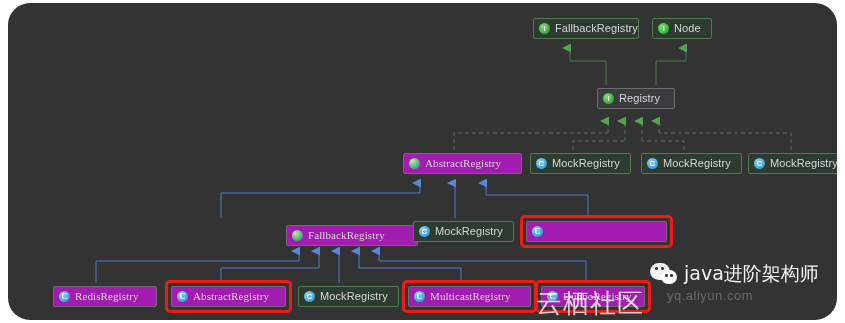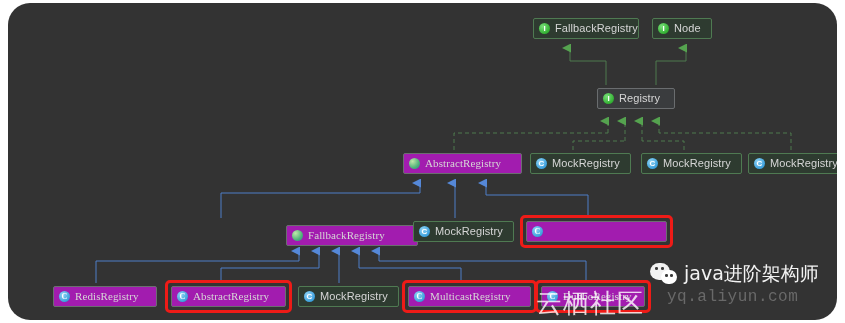--- a/index.html
+++ b/index.html
@@ -26,22 +26,22 @@
       box-sizing:border-box;pointer-events:none;}
   
   #wm-wechat{position:absolute;display:flex;align-items:center;gap:7px;}
   #wm-wechat .bubble{position:relative;width:27px;height:22px;}
   #wm-wechat .b1{position:absolute;left:0;top:0;width:20px;height:17px;
      background:#f2f2f2;border-radius:50%/55%;}
   #wm-wechat .b2{position:absolute;left:11px;top:7px;width:16px;height:14px;
      background:#ffffff;border-radius:50%/55%;}
   #wm-wechat .d{position:absolute;width:2.5px;height:2.5px;background:#3b3b3b;border-radius:50%;}
   #wm-wechat .t{font-size:19px;color:#f3f3f3;font-family:"DejaVu Sans",sans-serif;}
-  #wm-aliyun{position:absolute;font-size:16px;color:rgba(150,150,150,.55);
-     font-family:Liberation Mono, monospace;letter-spacing:.5px;}
+  #wm-aliyun{position:absolute;font-size:13px;color:rgba(150,150,150,.55);
+     font-family:Liberation Sans, sans-serif;letter-spacing:.5px;}
   #wm-yunqi{position:absolute;font-size:26px;color:rgba(255,255,255,.80);
      font-family:"DejaVu Sans",sans-serif;letter-spacing:1px;}
 </style>
 </head>
 <body>
 
 <div id="page">
   <div id="canvas">
 
     <svg id="svg-layer" viewBox="0 0 829 317" xmlns="http://www.w3.org/2000/svg">

